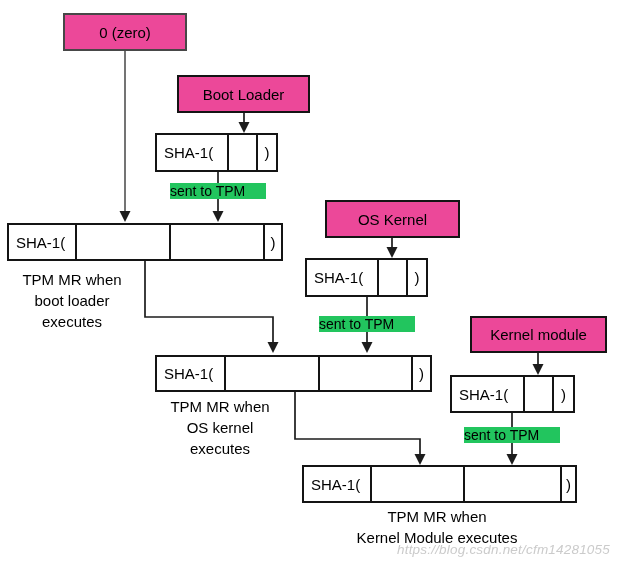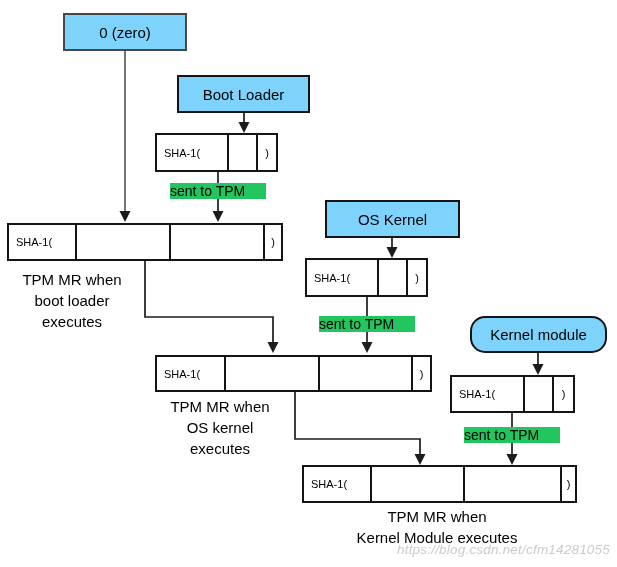--- a/index.html
+++ b/index.html
@@ -19,39 +19,39 @@
   .connectors {
     position: absolute;
     left: 0;
     top: 0;
     width: 617px;
     height: 567px;
   }
   .box {
     position: absolute;
     box-sizing: border-box;
-    background: #7dd3fc;
+    background: #ec4899;
     border: 2px solid #141414;
     display: flex;
     align-items: center;
     justify-content: center;
     font-size: 15px;
     white-space: nowrap;
   }
   .box.gray-border {
     border-color: #474747;
   }
   .sha-box {
     position: absolute;
     box-sizing: border-box;
     background: #ffffff;
     border: 2px solid #141414;
     display: flex;
     align-items: stretch;
-    font-size: 11px;
+    font-size: 15px;
   }
   .sha-prefix {
     display: flex;
     align-items: center;
     padding-left: 7px;
     box-sizing: border-box;
     white-space: nowrap;
   }
   .sha-cell {
     box-sizing: border-box;
@@ -158,21 +158,21 @@
   <div class="box" style="left:325px; top:200px; width:135px; height:38px;">
     <span>OS Kernel</span>
   </div>
 
   <div class="sha-box" style="left:305px; top:258px; width:123px; height:39px;">
     <div class="sha-prefix" style="width:70px;">SHA-1(</div>
     <div class="sha-cell" style="width:29px;"></div>
     <div class="sha-suffix" style="width:20px;">)</div>
   </div>
 
-  <div class="box" style="left:470px; top:316px; width:137px; height:37px;border-radius:15px;">
+  <div class="box" style="left:470px; top:316px; width:137px; height:37px;">
     <span>Kernel module</span>
   </div>
 
   <div class="sha-box" style="left:155px; top:355px; width:277px; height:37px;">
     <div class="sha-prefix" style="width:67px;">SHA-1(</div>
     <div class="sha-cell" style="width:94px;"></div>
     <div class="sha-cell" style="width:93px;"></div>
     <div class="sha-suffix" style="width:19px;">)</div>
   </div>
   <div class="caption" style="left:150px; top:396px; width:140px;">

